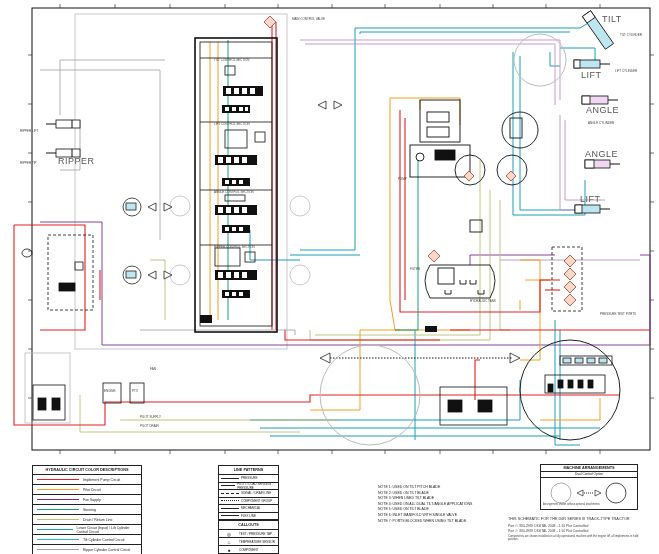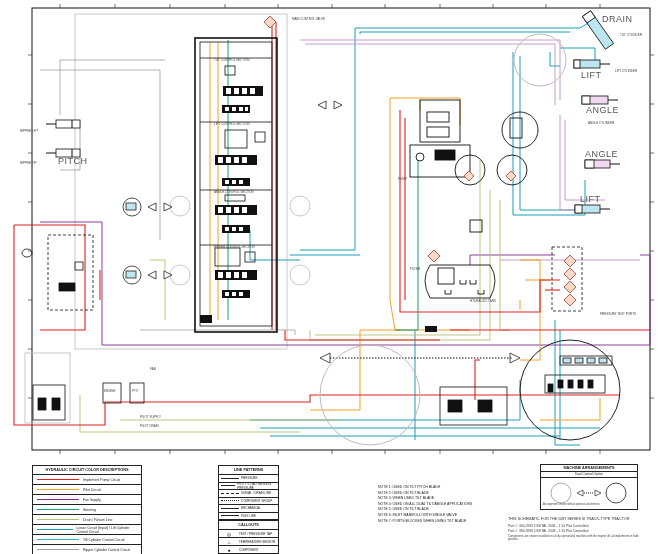--- a/index.html
+++ b/index.html
@@ -330,26 +330,26 @@
     <rect x="548" y="384" width="5" height="8" fill="#111"></rect>
     <rect x="558" y="380" width="5" height="8" fill="#111"></rect>
     <rect x="568" y="380" width="5" height="8" fill="#111"></rect>
     <rect x="578" y="380" width="5" height="8" fill="#111"></rect>
     <rect x="588" y="380" width="5" height="8" fill="#111"></rect>
   </g>
 
   <rect x="425" y="326" width="12" height="6" fill="#111"></rect>
 </svg>
 
-<div class="lbl big" style="left:602px;top:14px;">DRAIN</div>
+<div class="lbl big" style="left:602px;top:14px;">TILT</div>
 <div class="lbl big" style="left:581px;top:70px;">LIFT</div>
 <div class="lbl big" style="left:586px;top:105px;">ANGLE</div>
 <div class="lbl big" style="left:585px;top:149px;">ANGLE</div>
 <div class="lbl big" style="left:580px;top:194px;">LIFT</div>
-<div class="lbl big" style="left:58px;top:156px;">PITCH</div>
+<div class="lbl big" style="left:58px;top:156px;">RIPPER</div>
 
 <div class="lbl tiny" style="left:620px;top:34px;">TILT CYLINDER</div>
 <div class="lbl tiny" style="left:615px;top:70px;">LIFT CYLINDER</div>
 <div class="lbl tiny" style="left:588px;top:122px;">ANGLE CYLINDER</div>
 <div class="lbl tiny" style="left:20px;top:130px;">RIPPER LIFT</div>
 <div class="lbl tiny" style="left:20px;top:162px;">RIPPER TIP</div>
 <div class="lbl tiny" style="left:292px;top:18px;">MAIN CONTROL VALVE</div>
 <div class="lbl tiny" style="left:398px;top:178px;">PUMP</div>
 <div class="lbl tiny" style="left:470px;top:300px;">HYDRAULIC TANK</div>
 <div class="lbl tiny" style="left:410px;top:268px;">FILTER</div>

